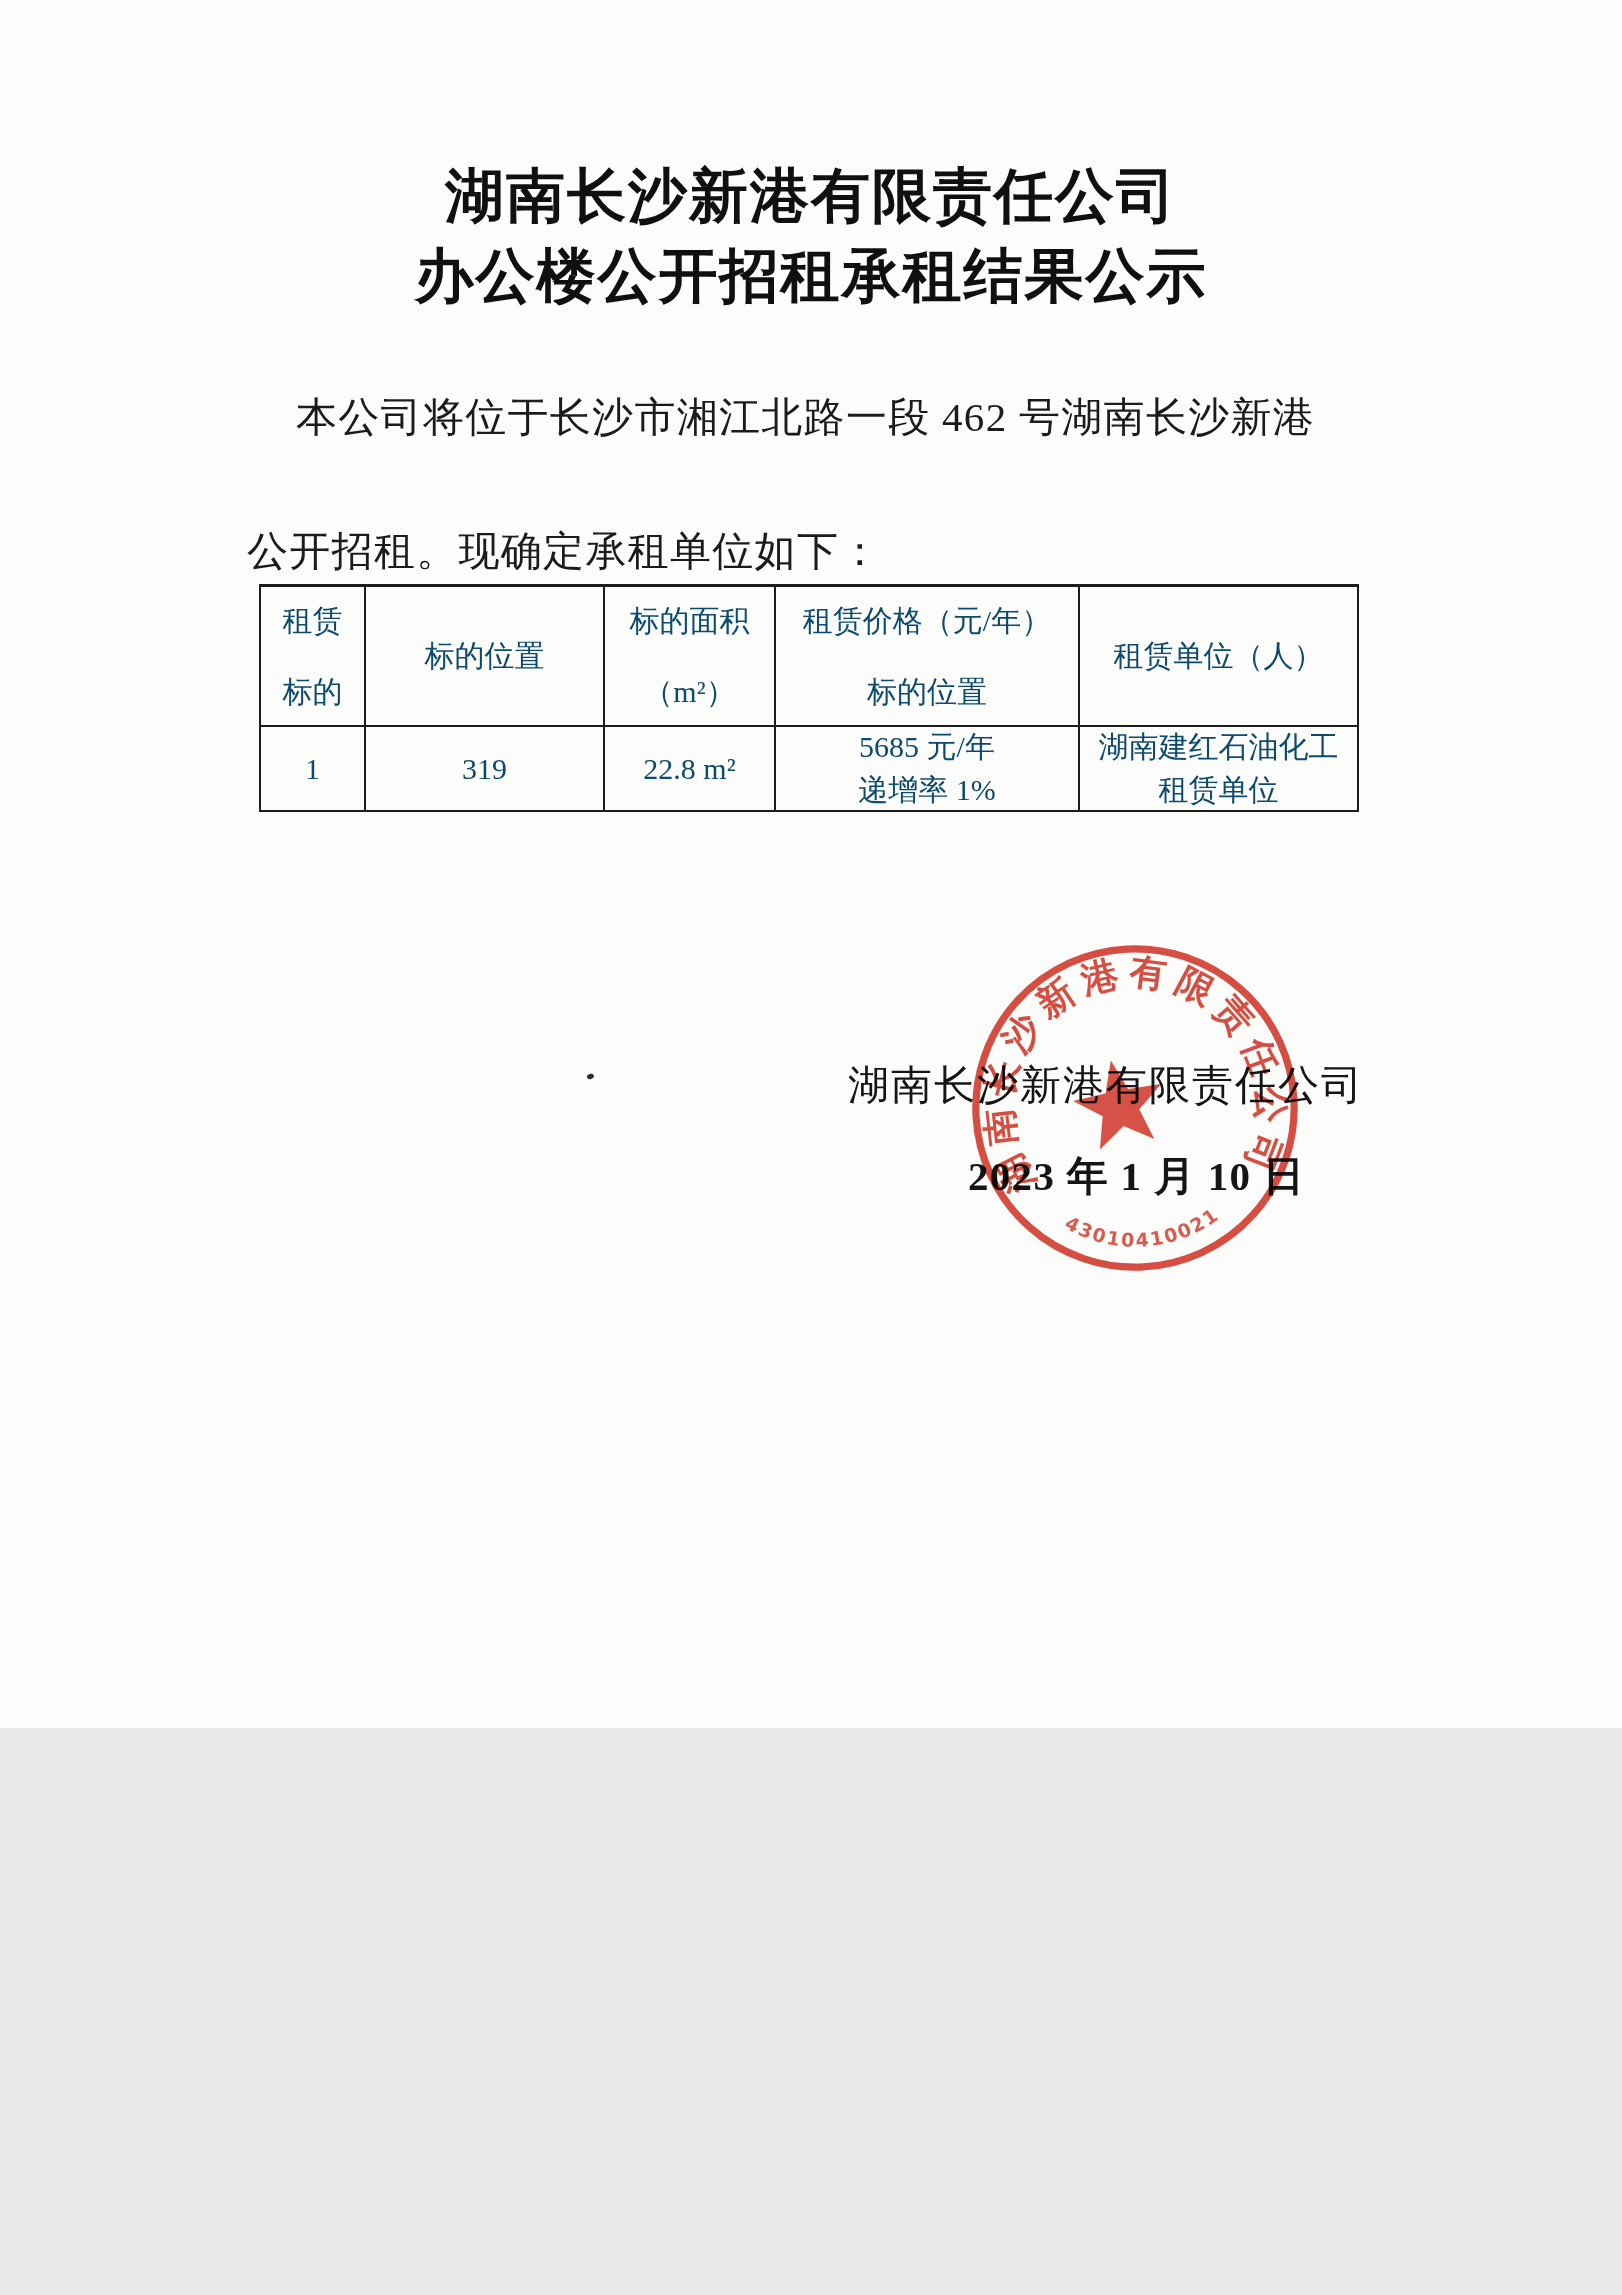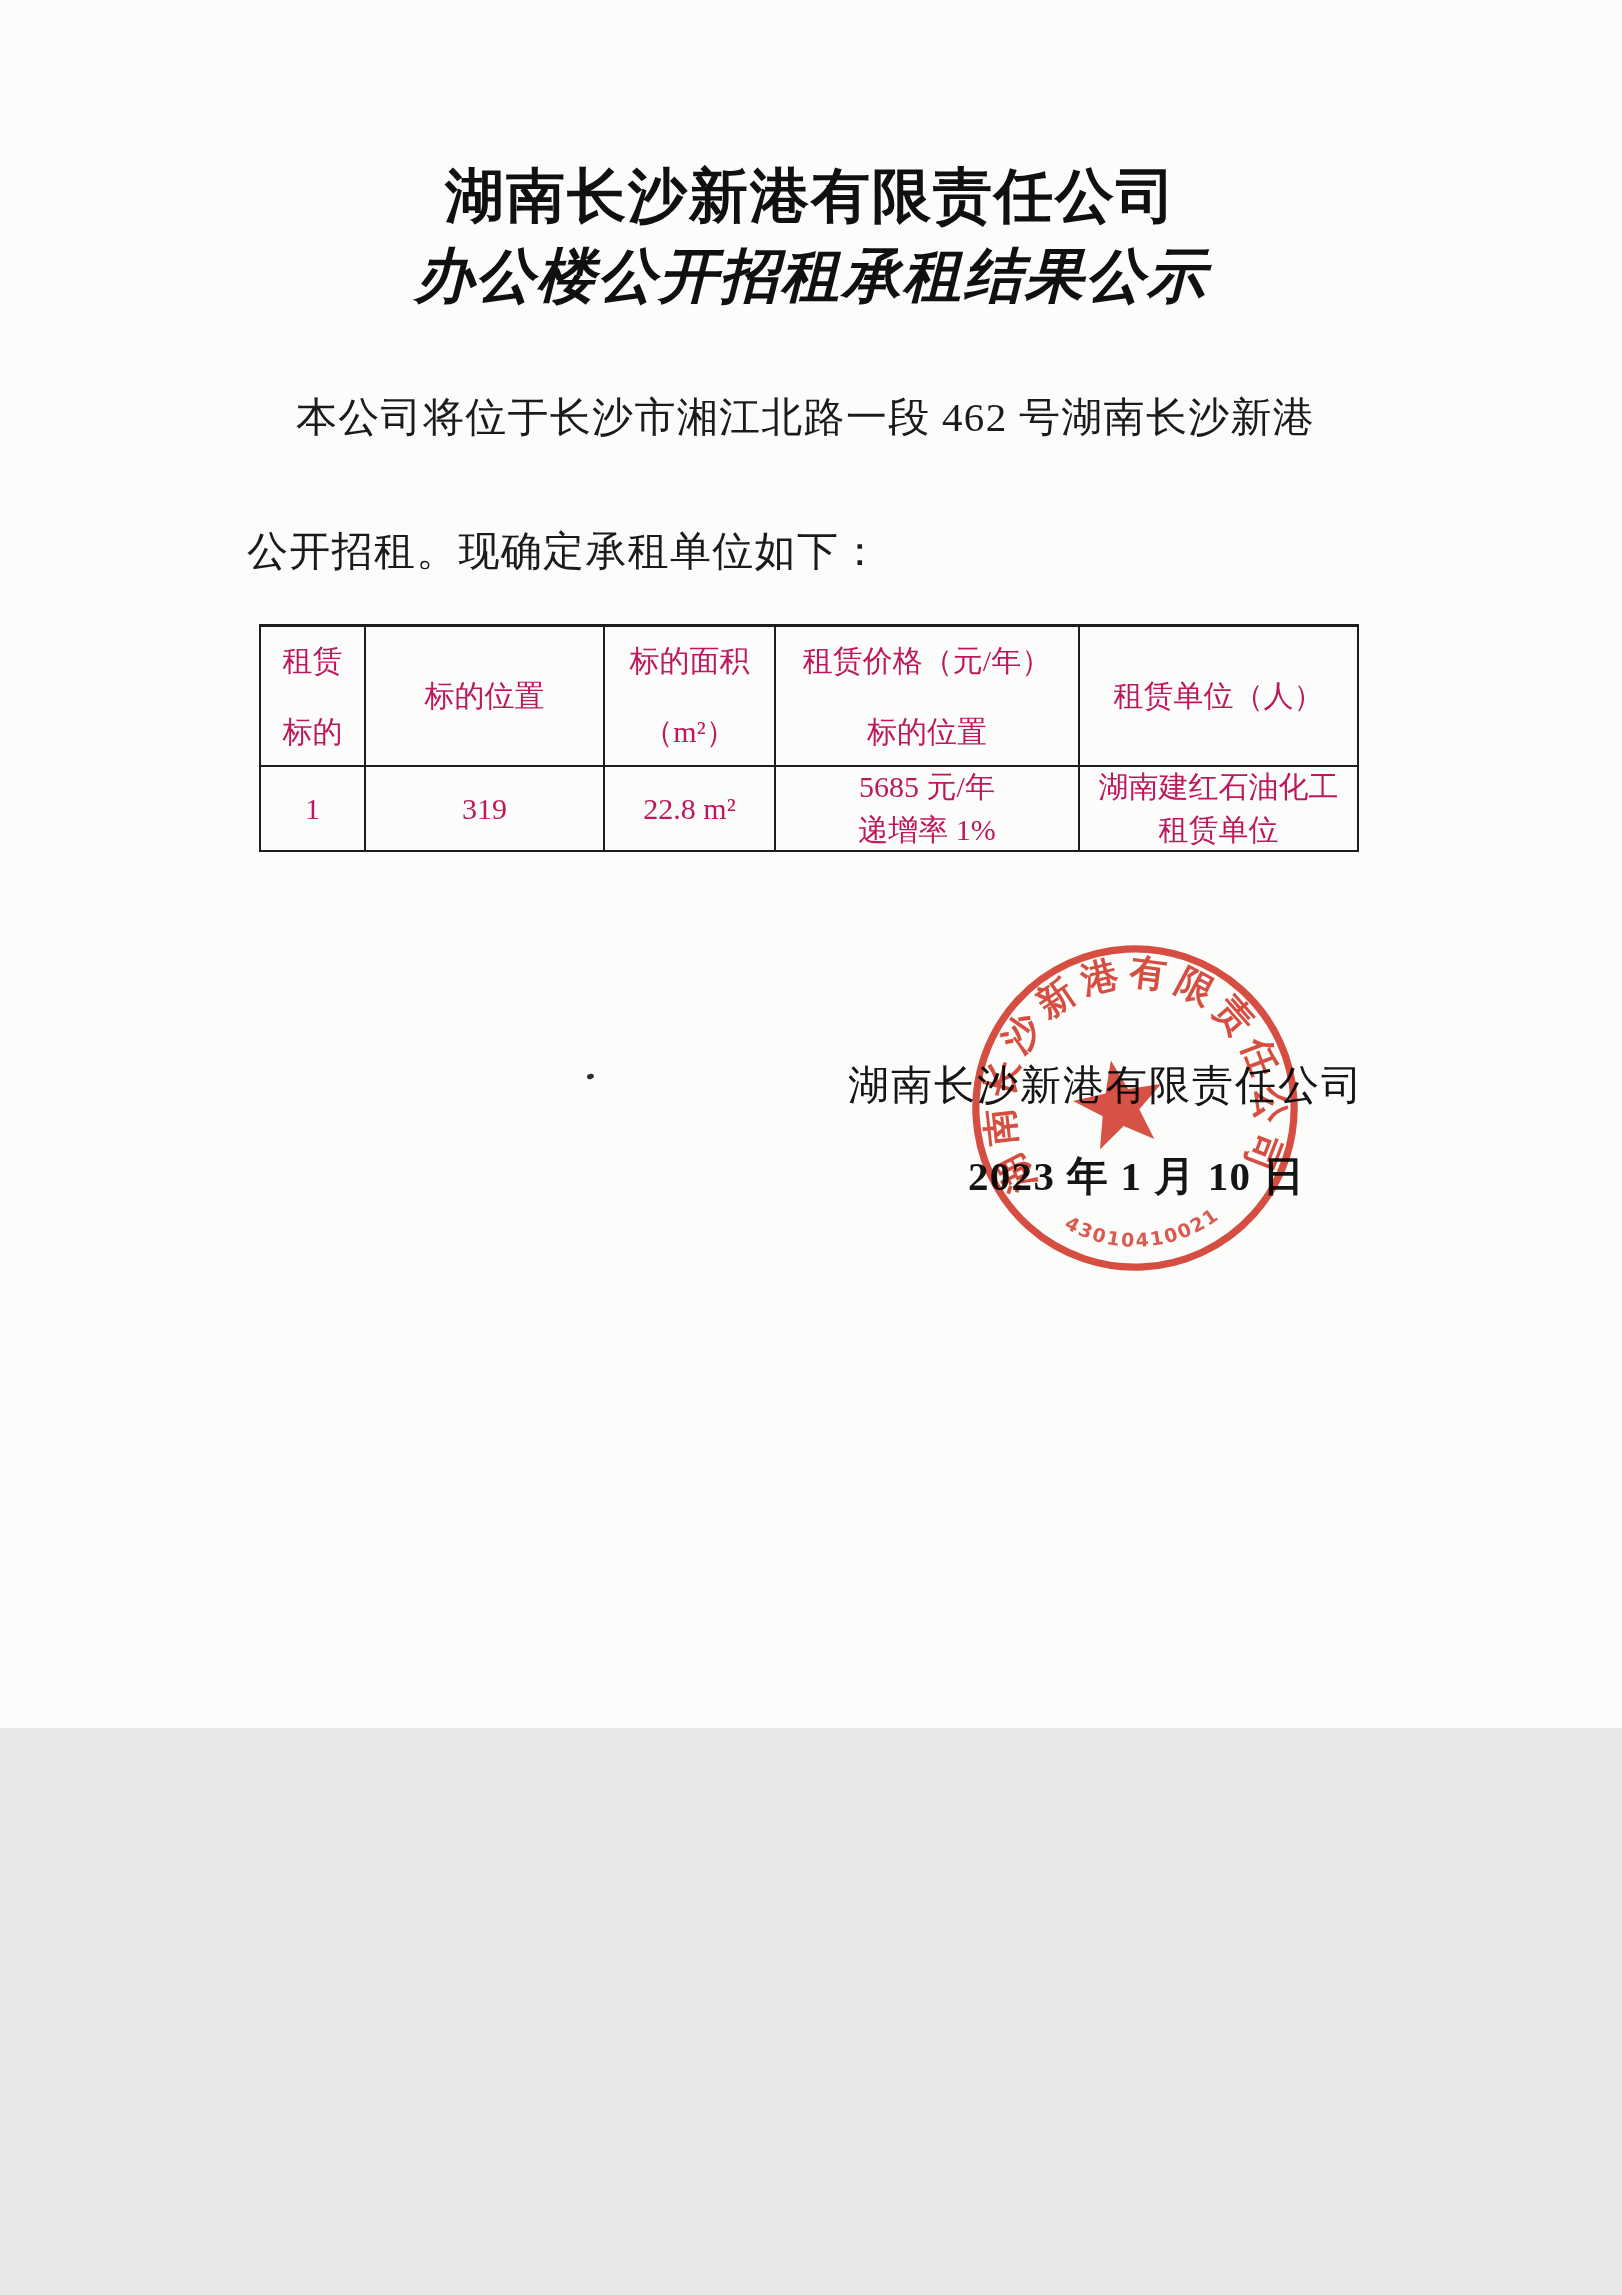--- a/index.html
+++ b/index.html
@@ -17,40 +17,39 @@
     left:0; right:0;
     text-align:center;
     font-family:"Liberation Serif","DejaVu Serif",serif;
     font-weight:900;
     font-size:59px;
     letter-spacing:2px;
     color:#101010;
     white-space:nowrap;
   }
   .title.l1{top:157px;}
-  .title.l2{top:237px;font-style:italic;}
+  .title.l2{top:237px;}
   .para-line{
     position:absolute;
     font-size:41px;
     white-space:nowrap;
     color:#1b1b1b;
   }
   .para-line.l1{left:296px; top:370px; letter-spacing:1.3px;margin-top:20px;}
   .para-line.l2{left:247px; top:450px; letter-spacing:2.6px;}
   .para-line.l3{left:247px; top:524px; letter-spacing:1.3px;}
 
   table.result{
     position:absolute;
     left:259px; top:584px;
     border-collapse:collapse;
     table-layout:fixed;
     width:1098px;
     font-size:30px;
-    color:#be185d;
-    margin-top:40px;
+    color:#0c4a6e;
   }
   table.result td{
     border:2px solid #1d1d1d;
     text-align:center;
     vertical-align:middle;
     padding:0;
     overflow:hidden;
   }
   table.result{border:2.6px solid #1d1d1d;}
   tr.hdr td{border-bottom-width:2.6px; border-top-width:3.3px;}

